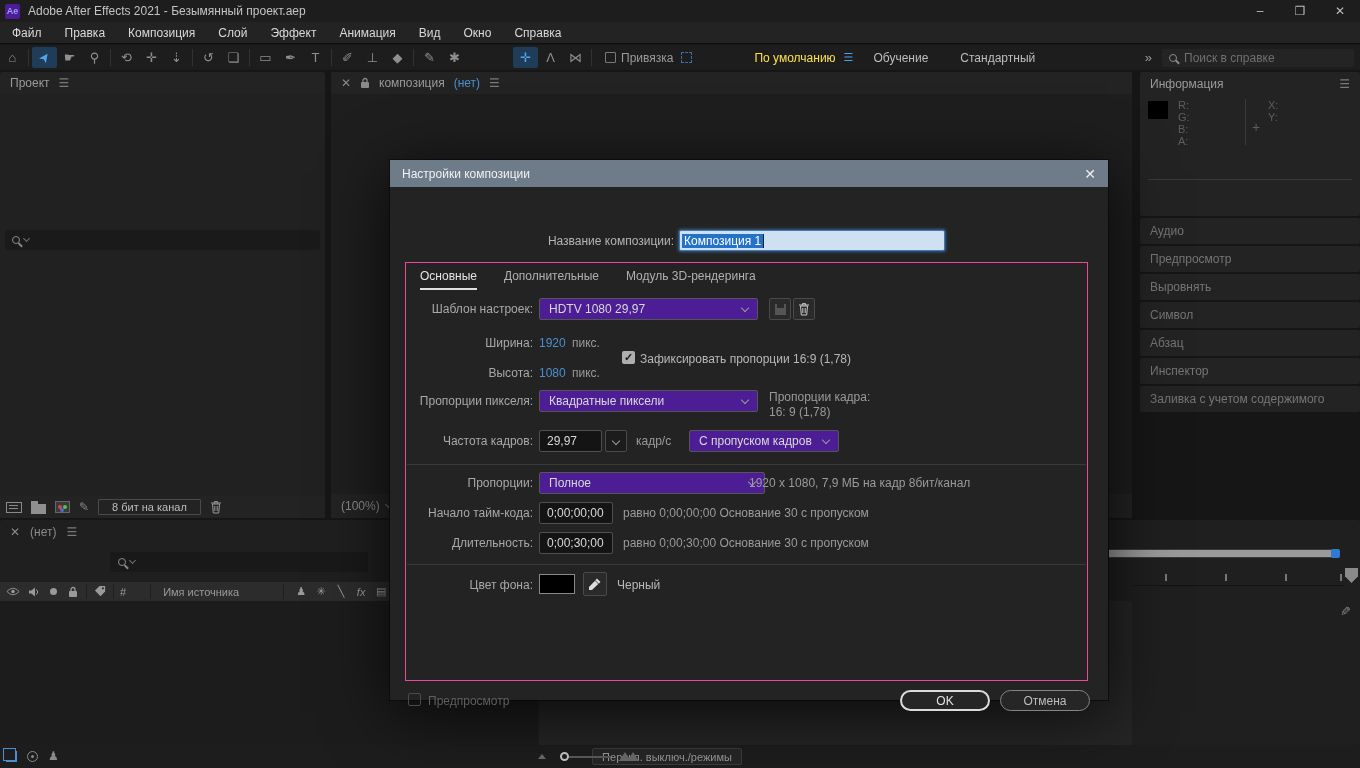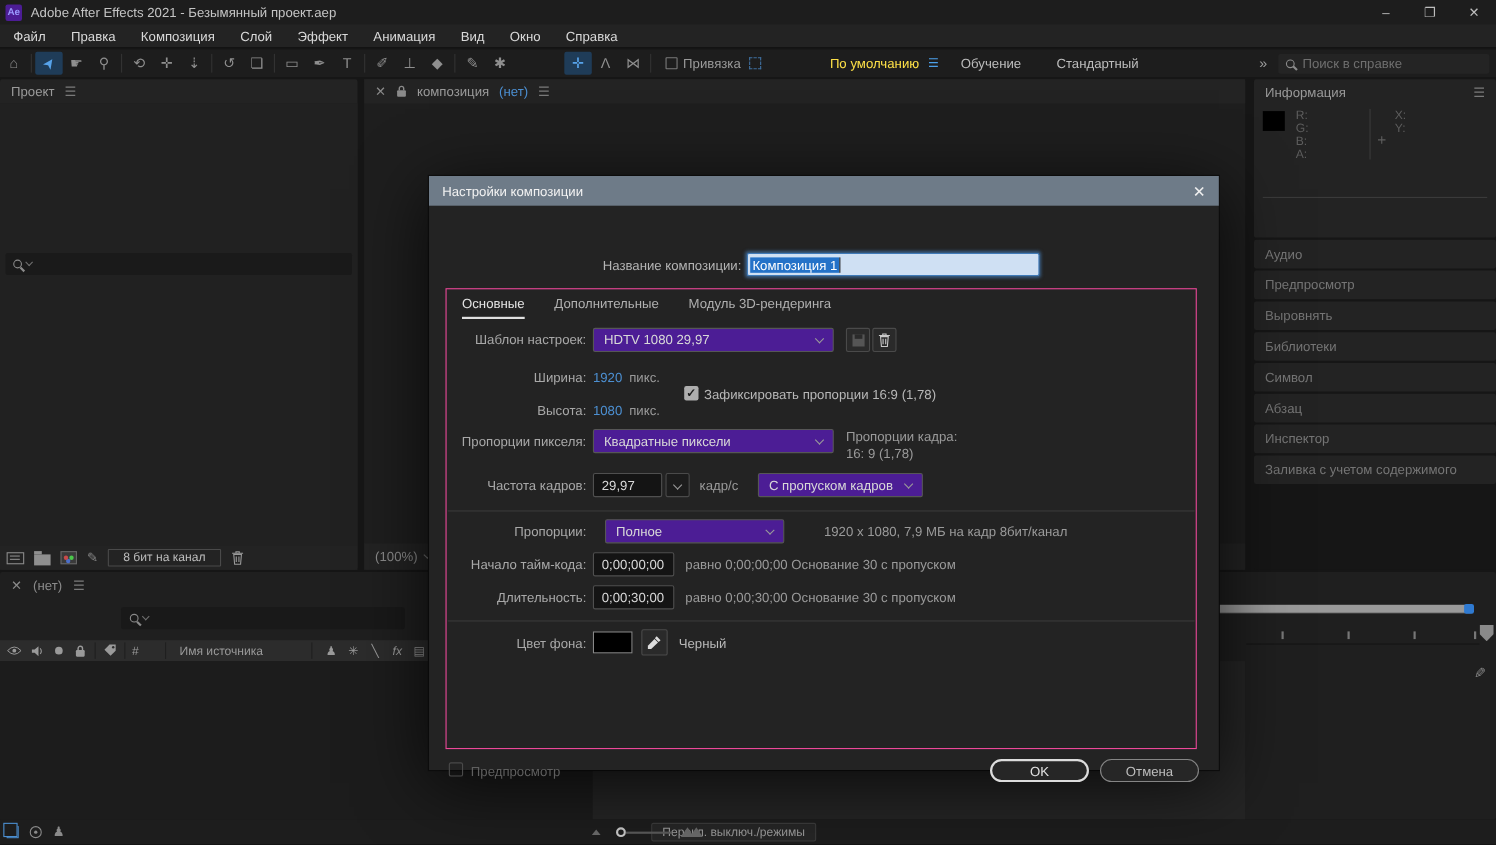--- a/index.html
+++ b/index.html
@@ -310,21 +310,20 @@
           <div>X:</div>
           <div>Y:</div>
         </div>
         <span class="plus">+</span>
         <div class="info-sep"></div>
       </div>
     </div>
     <div class="rrow">Аудио</div>
     <div class="rrow">Предпросмотр</div>
     <div class="rrow">Выровнять</div>
-    <div class="rrow">Библиотеки</div>
     <div class="rrow">Символ</div>
     <div class="rrow">Абзац</div>
     <div class="rrow">Инспектор</div>
     <div class="rrow">Заливка с учетом содержимого</div>
   </div>
 
   <div class="panel" id="timeline">
     <div class="tl-tabs">
       <span>✕</span>
       <span>(нет)</span>
@@ -470,21 +469,21 @@
           </div>
         <span class="dim" style="position:absolute;left:230px;top:171px">кадр/с</span>
         <div class="dd" style="left:283px;top:167px;width:150px">
           <span>С пропуском кадров</span>
             <span class="chev"></span>
         </div>
 
         <div class="hline" style="top:201px"></div>
 
         <div class="dlg-label" style="top:213px">Пропорции:</div>
-        <div class="dd" style="left:144px;top:209px;width:163px">
+        <div class="dd" style="left:133px;top:209px;width:226px">
           <span>Полное</span>
             <span class="chev"></span>
         </div>
         <span class="dim" style="position:absolute;left:343px;top:213px">1920 x 1080, 7,9 МБ на кадр 8бит/канал</span>
 
         <div class="dlg-label" style="top:243px">Начало тайм-кода:</div>
         <div class="inp" style="left:133px;top:239px;width:74px">0;00;00;00</div>
         <span class="dim" style="position:absolute;left:217px;top:243px">равно 0;00;00;00  Основание 30  с пропуском</span>
 
         <div class="dlg-label" style="top:273px">Длительность:</div>

